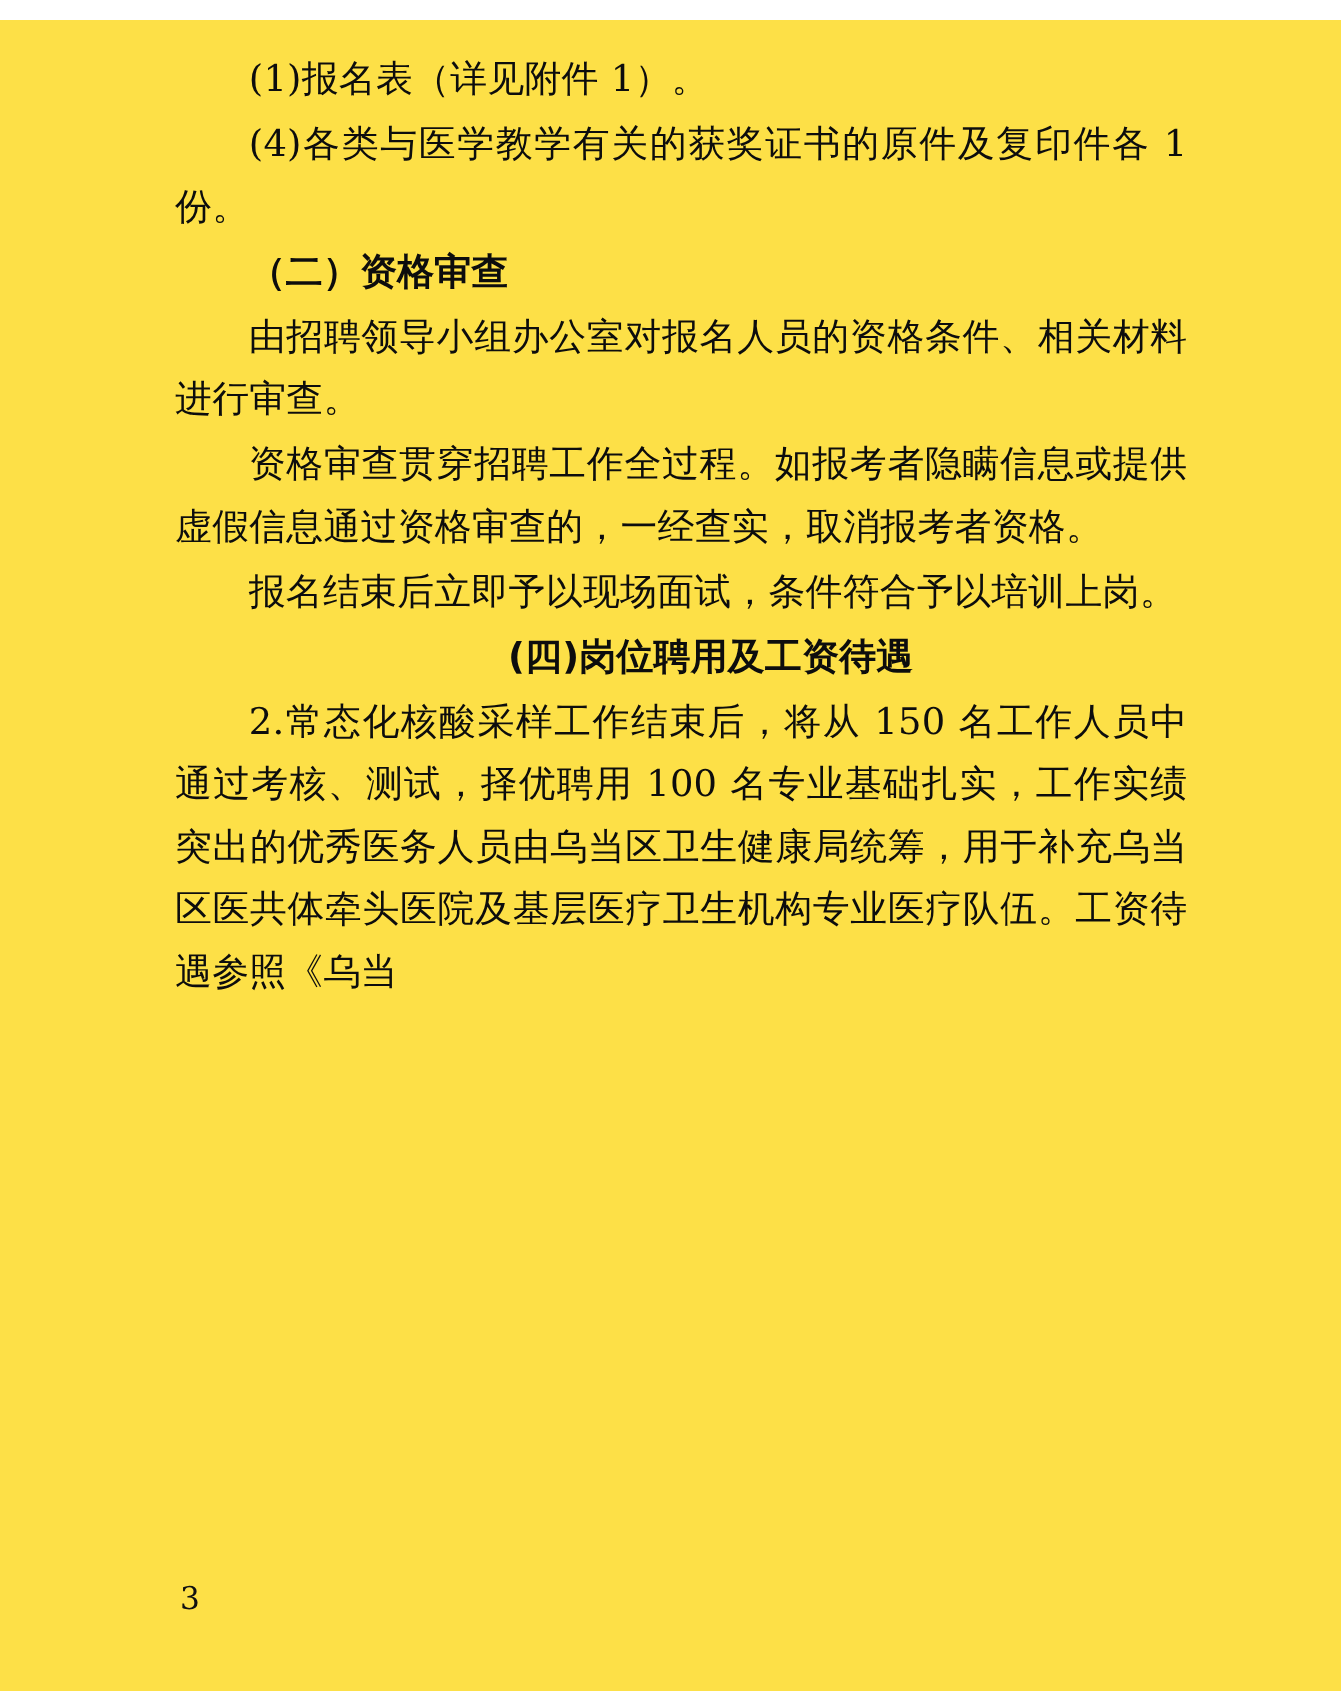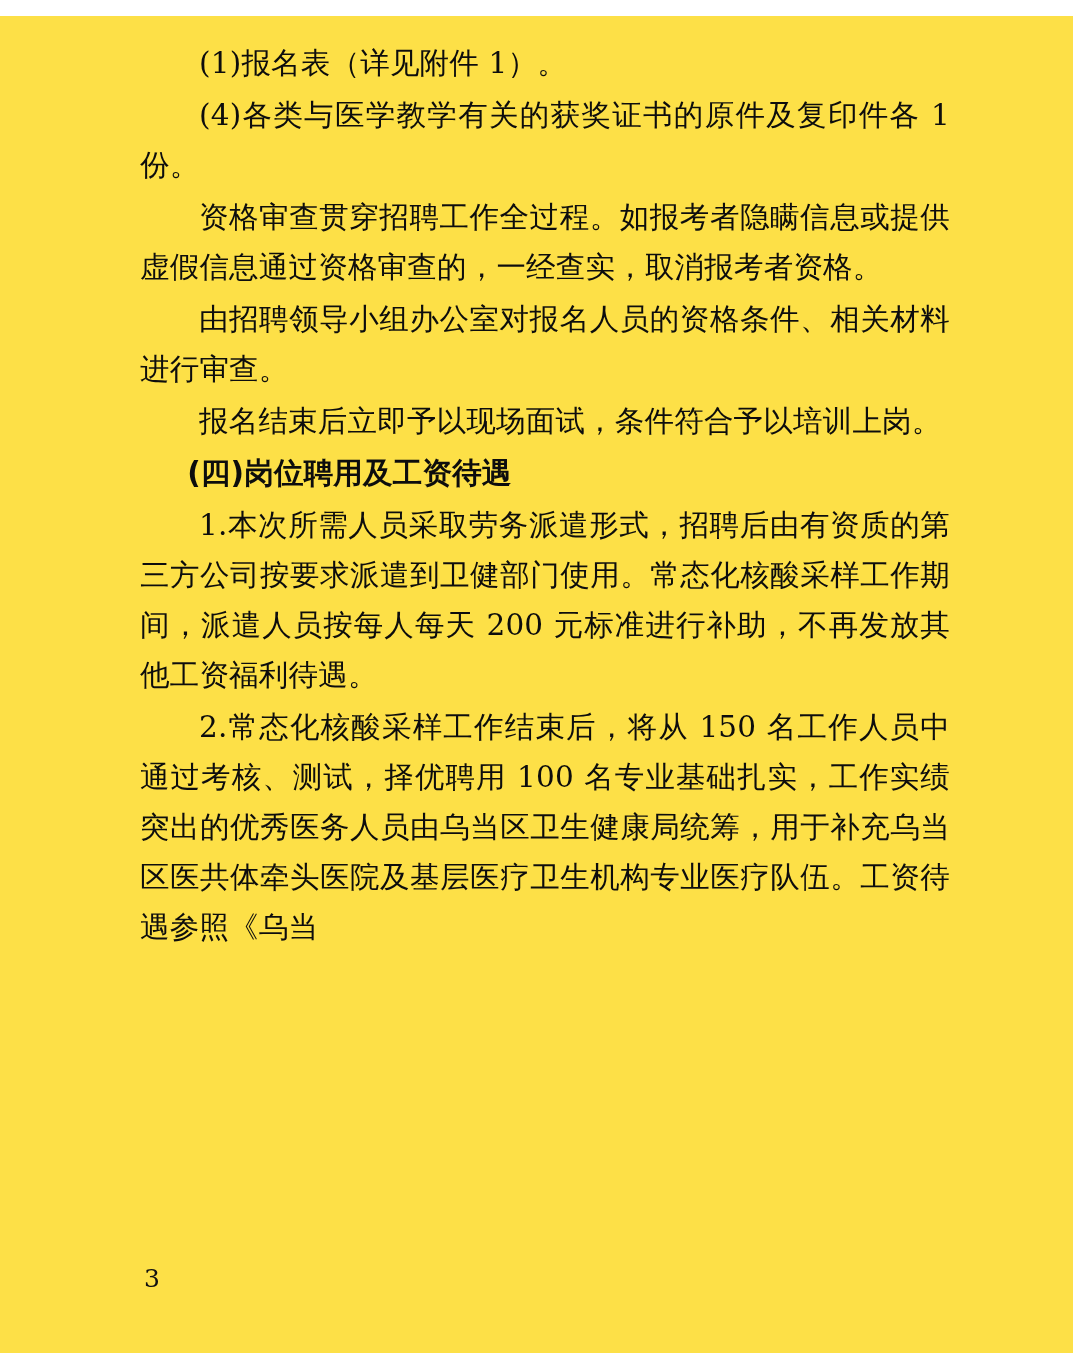--- a/index.html
+++ b/index.html
@@ -37,46 +37,47 @@
     margin: 0 0 2px 0;
     font-size: 29.5px;
     line-height: 50px;
     font-family: "DejaVu Sans", "Liberation Sans", sans-serif;
     font-weight: 700;
     text-indent: 2em;
     letter-spacing: 0.2px;
   }
   p.heading.tight {
     text-indent: 1.6em;
+    text-align: center;
   }
   .page-number {
     position: absolute;
     left: 144px;
     top: 1248px;
     font-size: 25px;
     font-family: "DejaVu Serif", "Liberation Serif", serif;
     color: #111;
   }
 </style>
 </head>
 <body>
 
 <div class="page">
 
   <div class="body-area">
 
     <p class="para">(1)报名表（详见附件 1）。</p>
     <p class="para">(4)各类与医学教学有关的获奖证书的原件及复印件各 1 份。</p>
 
+    <p class="heading">（二）资格审查</p>
+    <p class="para">由招聘领导小组办公室对报名人员的资格条件、相关材料进行审查。</p>
     <p class="para">资格审查贯穿招聘工作全过程。如报考者隐瞒信息或提供虚假信息通过资格审查的，一经查实，取消报考者资格。</p>
-    <p class="para">由招聘领导小组办公室对报名人员的资格条件、相关材料进行审查。</p>
 
     <p class="para">报名结束后立即予以现场面试，条件符合予以培训上岗。</p>
 
     <p class="heading tight">(四)岗位聘用及工资待遇</p>
-    <p class="para">1.本次所需人员采取劳务派遣形式，招聘后由有资质的第三方公司按要求派遣到卫健部门使用。常态化核酸采样工作期间，派遣人员按每人每天 200 元标准进行补助，不再发放其他工资福利待遇。</p>
     <p class="para">2.常态化核酸采样工作结束后，将从 150 名工作人员中通过考核、测试，择优聘用 100 名专业基础扎实，工作实绩突出的优秀医务人员由乌当区卫生健康局统筹，用于补充乌当区医共体牵头医院及基层医疗卫生机构专业医疗队伍。工资待遇参照《乌当</p>
 
   </div>
 
   <div class="page-number">3</div>
 
 </div>
 
 </body></html>

